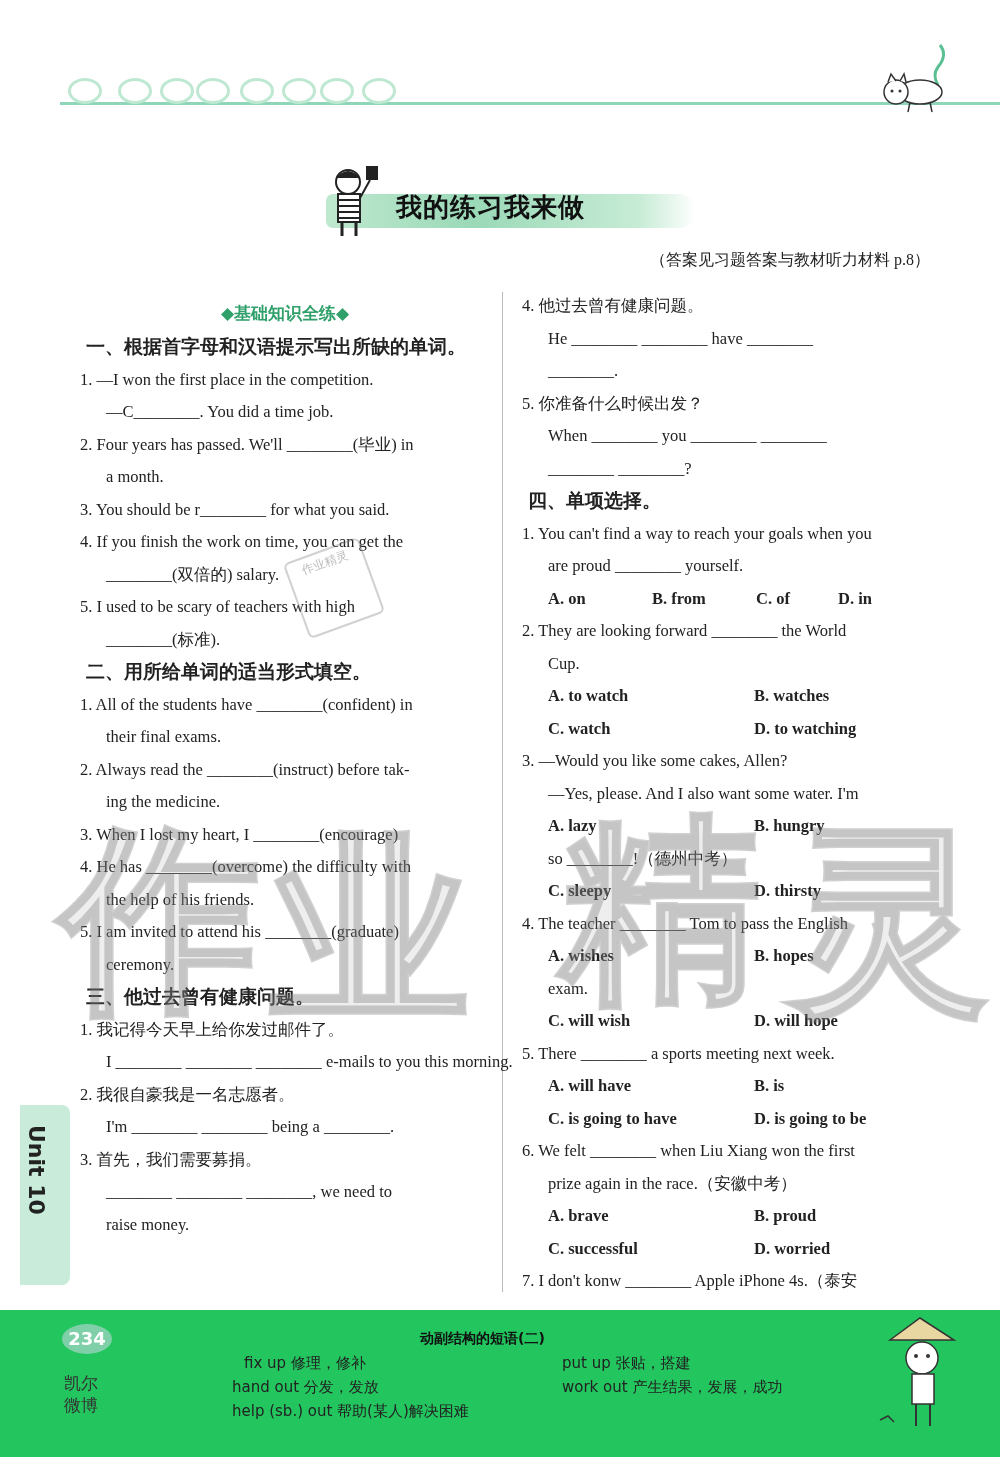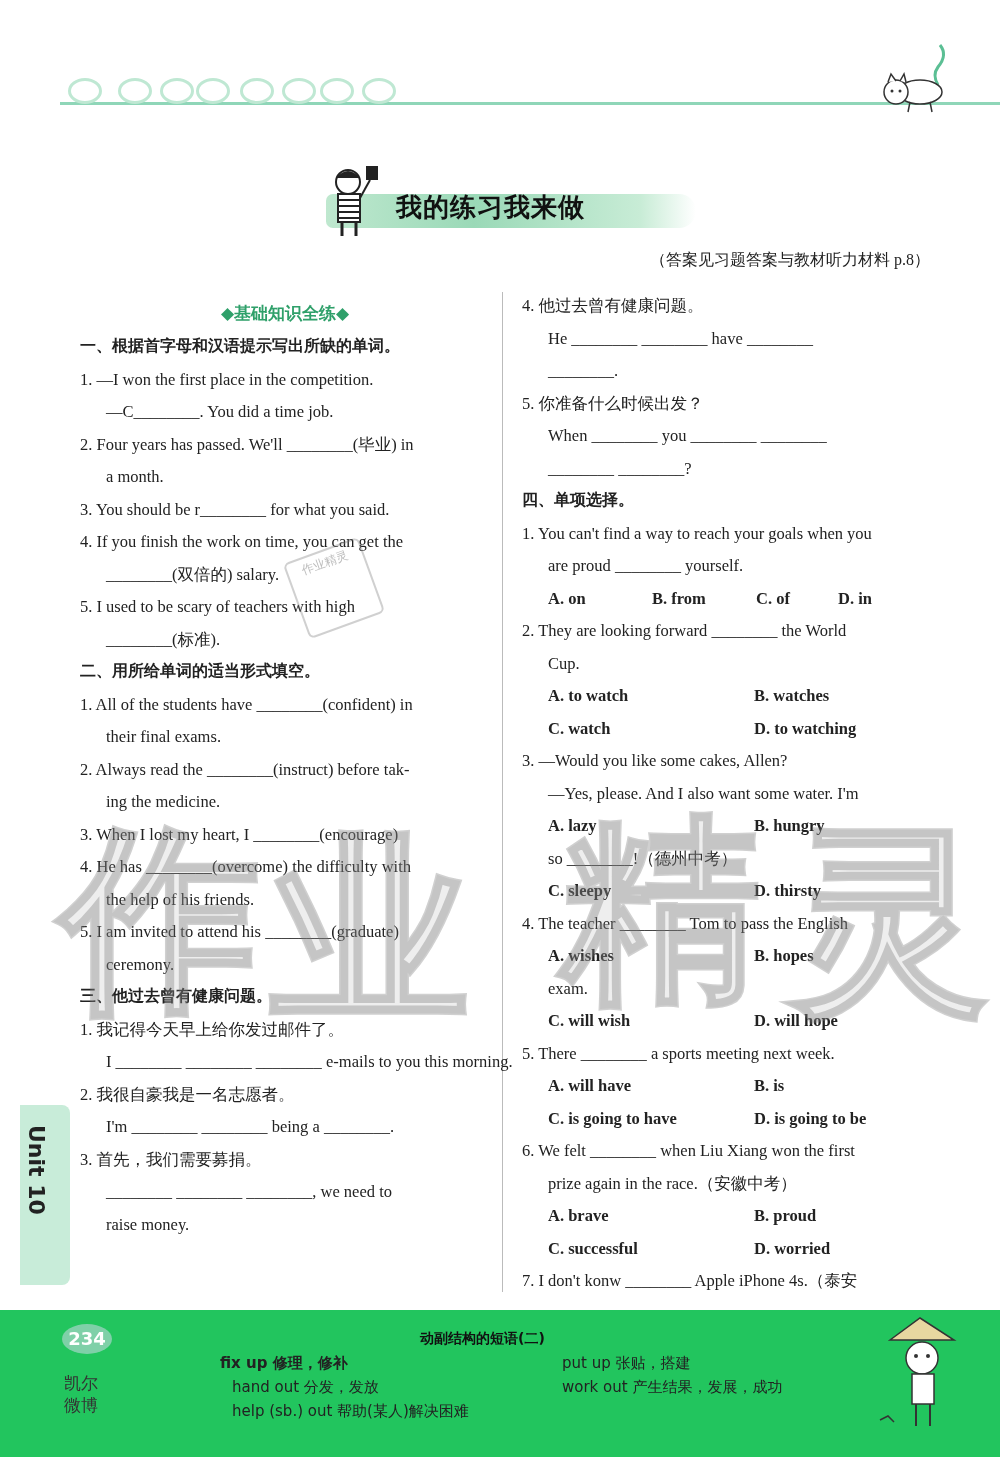--- a/index.html
+++ b/index.html
@@ -37,21 +37,21 @@
   .boy { position: absolute; left: 0; top: 0; width: 70px; height: 80px; }
   .answer-note {
     position: absolute; right: 70px; top: 250px; font-size: 16px; color: #222;
   }
   .col { position: absolute; top: 295px; }
   .col-left { left: 80px; width: 410px; }
   .col-right { left: 522px; width: 412px; }
   .divider { position: absolute; left: 502px; top: 292px; width: 1px; height: 1000px; background: #bbb; }
   .line-item { font-size: 16.5px; line-height: 32.5px; height: 32.5px; white-space: nowrap; }
   .indent { padding-left: 26px; }
-  .section-head { font-family: Liberation Mono, monospace; font-weight: bold; font-size: 16px; line-height: 32.5px; height: 32.5px; }
+  .section-head { font-family: Liberation Serif, serif; font-weight: bold; font-size: 19px; line-height: 32.5px; height: 32.5px; margin-left: 6px; }
   .section-sub { font-family: "DejaVu Sans", sans-serif; font-weight: bold; font-size: 17px; color: #2fa06a; text-align: center; line-height: 36px; height: 36px; }
   .opts { display: flex; }
   .opts span { display: inline-block; font-weight: bold; }
   .unit-tab {
     position: absolute; left: 20px; top: 1105px; width: 50px; height: 180px;
     background: #c8ecd9; border-radius: 0 8px 8px 0;
   }
   .unit-tab .txt {
     position: absolute; left: 4px; top: 20px; writing-mode: vertical-rl;
     font-family: "DejaVu Sans", sans-serif; font-size: 22px; font-weight: bold; color: #222;
@@ -253,21 +253,21 @@
   <div class="txt">Unit 10</div>
 </div>
 
 <div class="footer">
   <div class="page-num">234</div>
   <div class="brand">
     <div>凯尔</div>
     <div>微博</div>
   </div>
   <div class="ftitle">动副结构的短语(二)</div>
-  <div class="phrase" style="left:220px; top:44px;font-weight:bold;">fix up 修理，修补</div>
+  <div class="phrase" style="left:244px; top:44px;">fix up 修理，修补</div>
   <div class="phrase" style="left:232px; top:68px;">hand out 分发，发放</div>
   <div class="phrase" style="left:232px; top:92px;">help (sb.) out 帮助(某人)解决困难</div>
   <div class="phrase" style="left:562px; top:44px;">put up 张贴，搭建</div>
   <div class="phrase" style="left:562px; top:68px;">work out 产生结果，发展，成功</div>
   <svg style="position:absolute; left:860px; top:0; width:110px; height:140px;" viewBox="0 0 110 140">
     <path d="M30 30 l30 -22 l34 22 z" fill="#e8d7a0" stroke="#333" stroke-width="1.5"></path>
     <circle cx="62" cy="48" r="16" fill="#fff" stroke="#333" stroke-width="1.5"></circle>
     <circle cx="56" cy="46" r="2" fill="#333"></circle>
       <circle cx="68" cy="46" r="2" fill="#333"></circle>
     <rect x="52" y="64" width="22" height="30" fill="#fff" stroke="#333" stroke-width="1.5"></rect>

